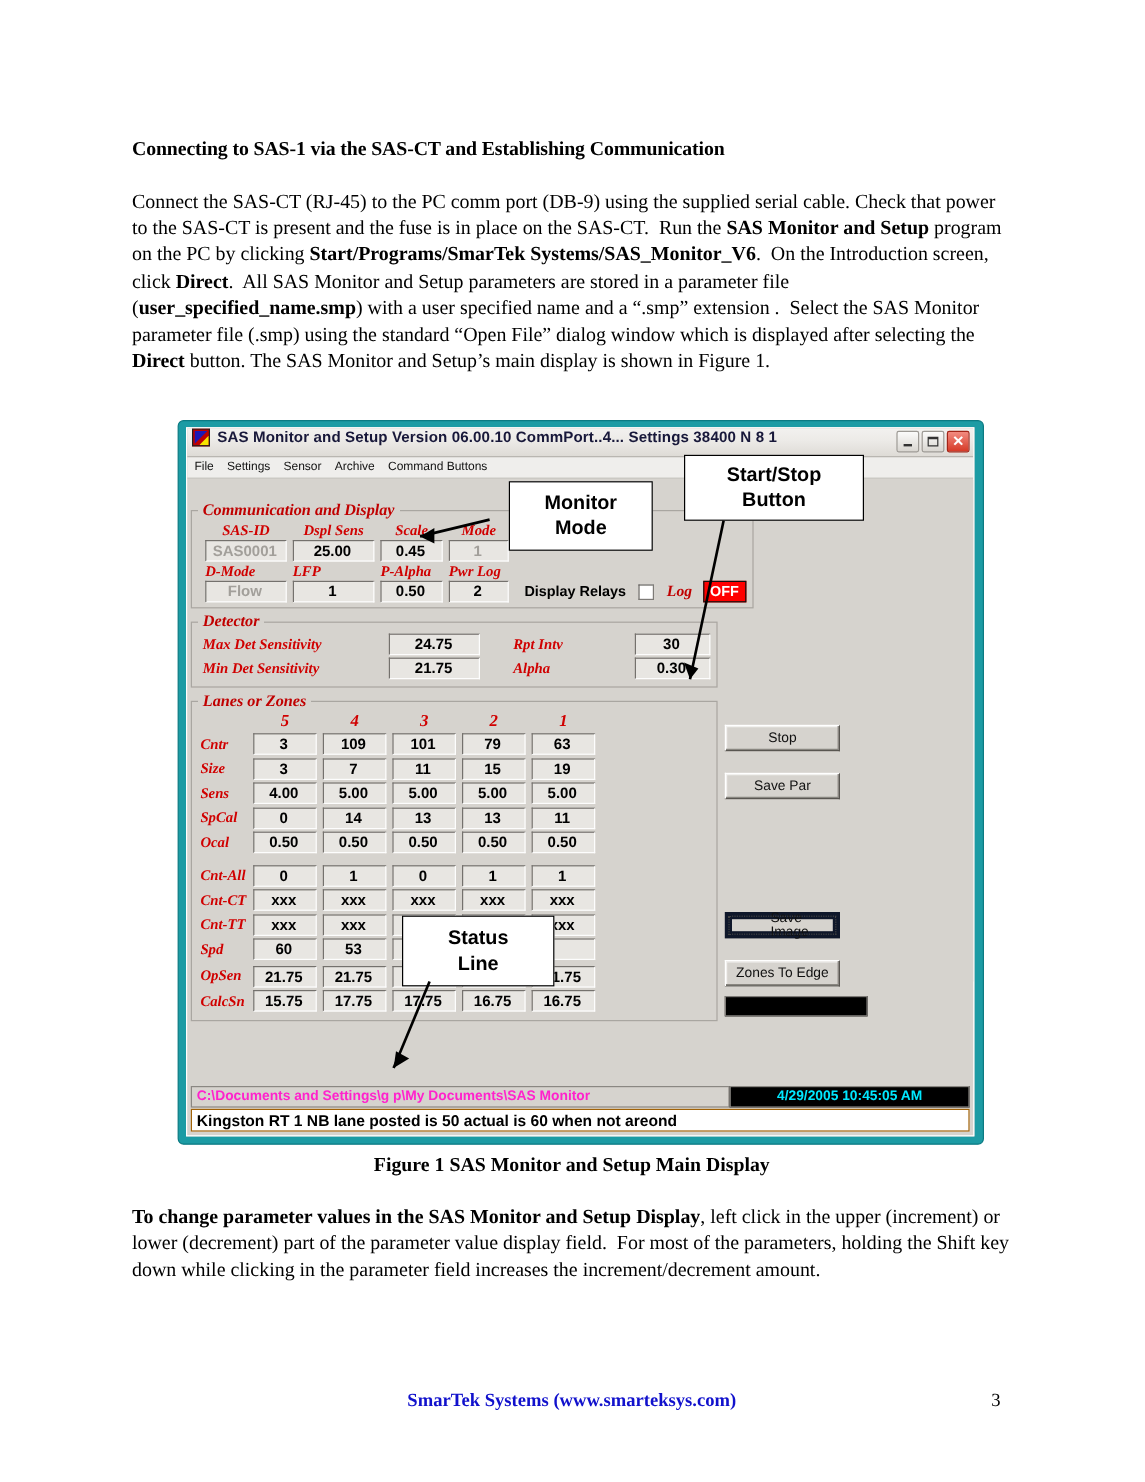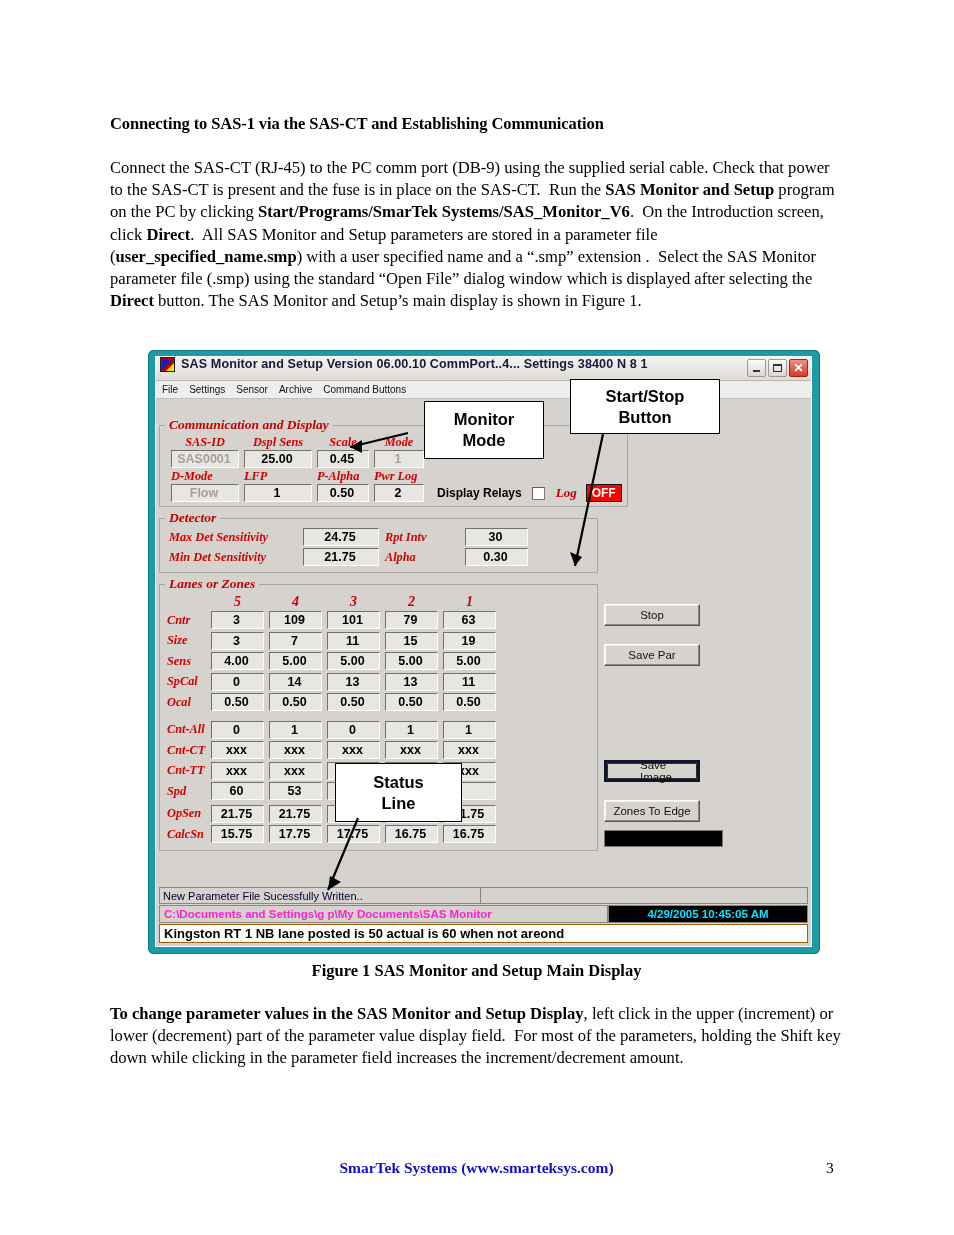--- a/index.html
+++ b/index.html
@@ -167,21 +167,21 @@
     color:#c00000; font-size:13px; margin-left:6px;
   }
   .offbox {
     background:#ff0000; color:#ffffff; font-weight:bold; font-size:12px;
     font-family:"Liberation Sans", sans-serif;
     padding:1px 5px; margin-left:4px; border:1px solid #111;
   }
 
   
   #det-rows { padding-left:4px; }
-  .det-row { display:flex; align-items:center; gap:6px; margin-bottom:2px; }
+  .det-row { display:flex; align-items:center; gap:6px; margin-bottom:2px;justify-content:space-between; }
   .det-row .rlabel.wl { width:128px; }
   .det-row .fld.dv { width:76px; }
   .det-row .rlabel.wl2 { width:74px; }
   .det-row .fld.dv2 { width:63px; }
 
   
   #lz-table { padding-left:2px; }
   .lz-row { display:flex; align-items:center; margin-bottom:2.5px; }
   .lz-row .rlabel.lbl { width:44px; text-align:left; }
   .lz-cell { width:53px; margin-right:5px; }
@@ -199,21 +199,21 @@
   .appbtn {
     width:96px; height:22px;
     background:#d6d3ce;
     border:1px solid #595651;
     border-top-color:#ffffff; border-left-color:#ffffff;
     box-shadow: inset -1px -1px 0 #898680, inset 1px 1px 0 #f2f1ef;
     font-family:"Liberation Sans", sans-serif; font-size:11.5px; color:#111;
     display:flex; align-items:center; justify-content:center;
     margin-bottom:18px;
   }
-  .appbtn.focus { border:4px solid #0f172a; box-shadow:none; outline:1px dotted #444; outline-offset:-4px;padding-left:32px; }
+  .appbtn.focus { border:6px solid #0f172a; box-shadow:none; outline:1px dotted #444; outline-offset:-4px;padding-left:32px; }
   #black-bar {
     position:absolute; left:448px; top:430px;
     width:119px; height:17px; background:#000000;
     border:1px solid #7e7b77;
   }
   #graph-outer {
     position:absolute; left:555px; top:0px; width:113px; height:418px;
     background:#d6d3ce;
   }
 
@@ -459,24 +459,20 @@
         <div class="appbtn">Zones To Edge</div>
       </div>
       <div id="black-bar"></div>
 
       <div id="graph-outer">
         
         
       </div>
 
       <div id="status-area">
-        <div id="status1">
-          <span>New Parameter File Sucessfully Written..</span>
-          <span class="divider"></span>
-        </div>
         <div id="status2">
           <div class="path">C:\Documents and Settings\g p\My Documents\SAS Monitor</div>
           <div class="clock">4/29/2005 10:45:05 AM</div>
         </div>
         <div id="status3">Kingston RT 1 NB lane posted is 50 actual is 60 when not areond</div>
       </div>
 
     </div>
   </div>
 </div>

